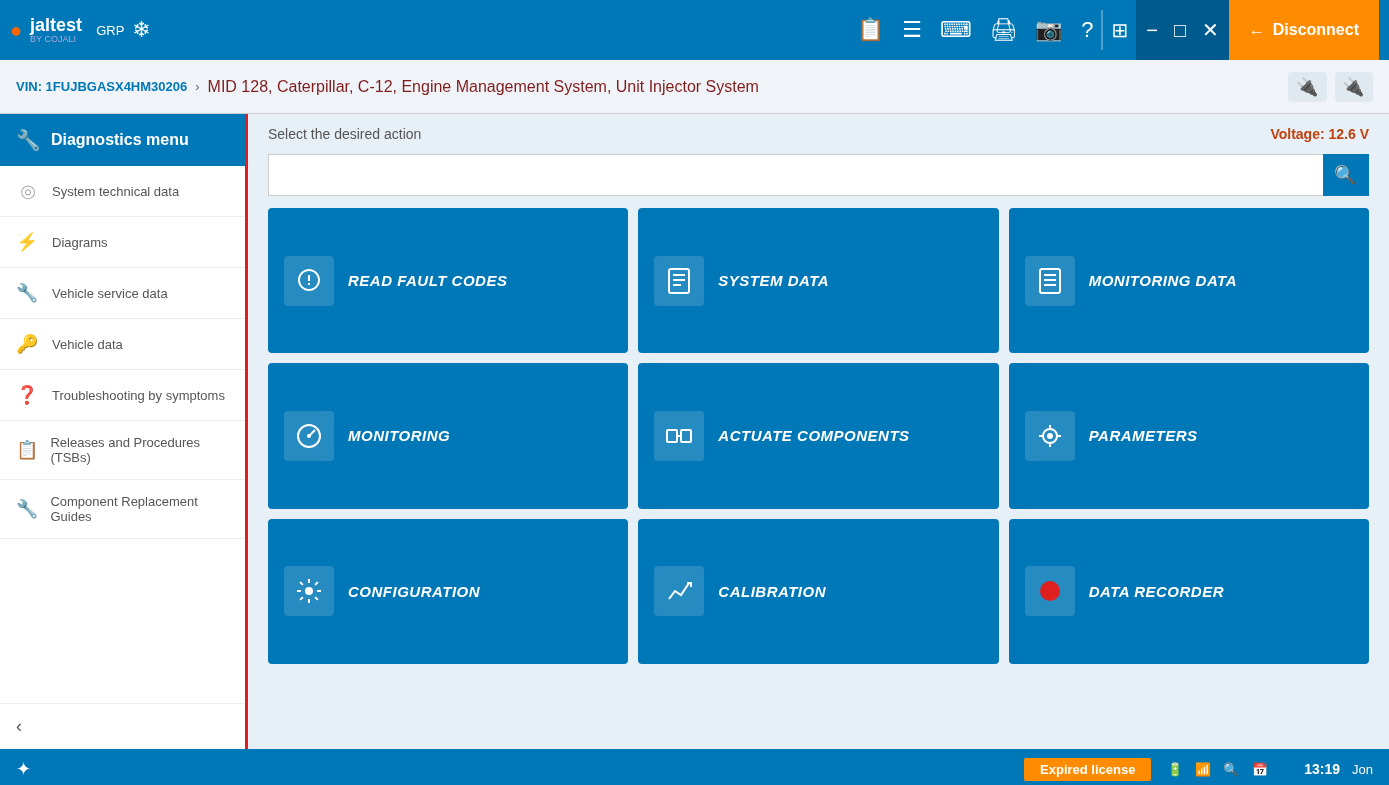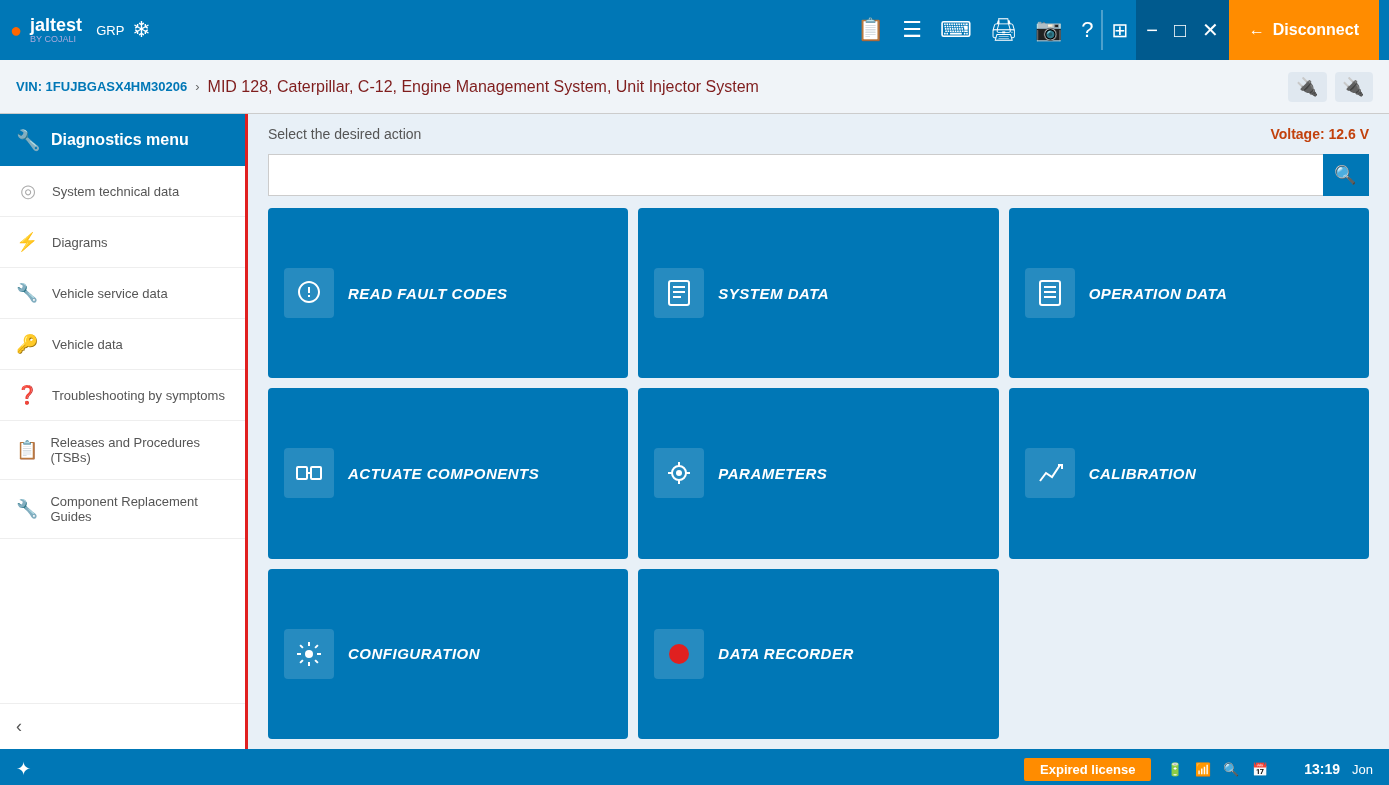--- a/index.html
+++ b/index.html
@@ -253,23 +253,33 @@
         <span class="action-tile-label">SYSTEM DATA</span>
       </div>
 
       <div class="action-tile">
         <div class="action-tile-icon">
           <svg width="32" height="32" viewBox="0 0 32 32" fill="none" xmlns="http://www.w3.org/2000/svg">
             <rect x="6" y="4" width="20" height="24" rx="2" stroke="white" stroke-width="2" fill="none"></rect>
             <path d="M10 10h12M10 15h12M10 20h12" stroke="white" stroke-width="2"></path>
           </svg>
         </div>
-        <span class="action-tile-label">OPERATION DATA</span>
-      </div>
-
+        <span class="action-tile-label">MONITORING DATA</span>
+      </div>
+
+      <div class="action-tile">
+        <div class="action-tile-icon">
+          <svg width="32" height="32" viewBox="0 0 32 32" fill="none" xmlns="http://www.w3.org/2000/svg">
+            <circle cx="16" cy="16" r="11" stroke="white" stroke-width="2" fill="none"></circle>
+            <path d="M16 16 L22 10" stroke="white" stroke-width="2"></path>
+            <circle cx="16" cy="16" r="2" fill="white"></circle>
+          </svg>
+        </div>
+        <span class="action-tile-label">MONITORING</span>
+      </div>
 
       <div class="action-tile">
         <div class="action-tile-icon">
           <svg width="32" height="32" viewBox="0 0 32 32" fill="none" xmlns="http://www.w3.org/2000/svg">
             <rect x="4" y="10" width="10" height="12" rx="1" stroke="white" stroke-width="2" fill="none"></rect>
             <rect x="18" y="10" width="10" height="12" rx="1" stroke="white" stroke-width="2" fill="none"></rect>
             <path d="M14 16h4" stroke="white" stroke-width="2"></path>
           </svg>
         </div>
         <span class="action-tile-label">ACTUATE COMPONENTS</span>
@@ -283,35 +293,35 @@
             <circle cx="16" cy="16" r="3" fill="white"></circle>
             <path d="M16 5v4M16 23v4M5 16h4M23 16h4" stroke="white" stroke-width="2"></path>
           </svg>
         </div>
         <span class="action-tile-label">PARAMETERS</span>
       </div>
 
       <div class="action-tile">
         <div class="action-tile-icon">
           <svg width="32" height="32" viewBox="0 0 32 32" fill="none" xmlns="http://www.w3.org/2000/svg">
+            <circle cx="16" cy="16" r="4" fill="white"></circle>
+            <path d="M16 4v4M16 24v4M4 16h4M24 16h4M7.1 7.1l2.8 2.8M22.1 22.1l2.8 2.8M7.1 24.9l2.8-2.8M22.1 9.9l2.8-2.8" stroke="white" stroke-width="2"></path>
+          </svg>
+        </div>
+        <span class="action-tile-label">CONFIGURATION</span>
+      </div>
+
+      <div class="action-tile">
+        <div class="action-tile-icon">
+          <svg width="32" height="32" viewBox="0 0 32 32" fill="none" xmlns="http://www.w3.org/2000/svg">
             <path d="M6 24 L12 16 L18 20 L26 8" stroke="white" stroke-width="2" fill="none"></path>
             <path d="M24 8h4v4" stroke="white" stroke-width="2" fill="none"></path>
           </svg>
         </div>
         <span class="action-tile-label">CALIBRATION</span>
-      </div>
-
-      <div class="action-tile">
-        <div class="action-tile-icon">
-          <svg width="32" height="32" viewBox="0 0 32 32" fill="none" xmlns="http://www.w3.org/2000/svg">
-            <circle cx="16" cy="16" r="4" fill="white"></circle>
-            <path d="M16 4v4M16 24v4M4 16h4M24 16h4M7.1 7.1l2.8 2.8M22.1 22.1l2.8 2.8M7.1 24.9l2.8-2.8M22.1 9.9l2.8-2.8" stroke="white" stroke-width="2"></path>
-          </svg>
-        </div>
-        <span class="action-tile-label">CONFIGURATION</span>
       </div>
 
       <div class="action-tile">
         <div class="action-tile-icon">
           <svg width="32" height="32" viewBox="0 0 32 32" xmlns="http://www.w3.org/2000/svg">
             <circle cx="16" cy="16" r="10" fill="#e02020"></circle>
           </svg>
         </div>
         <span class="action-tile-label">DATA RECORDER</span>
       </div>

